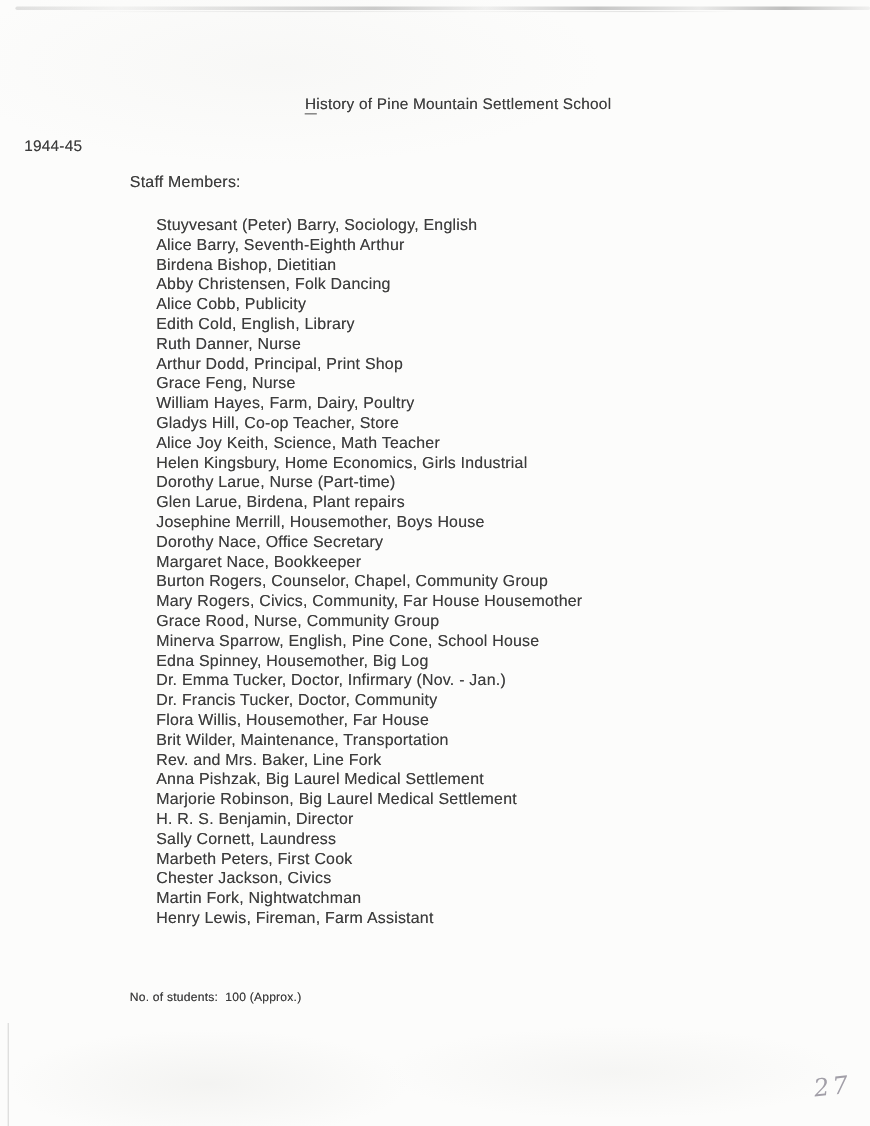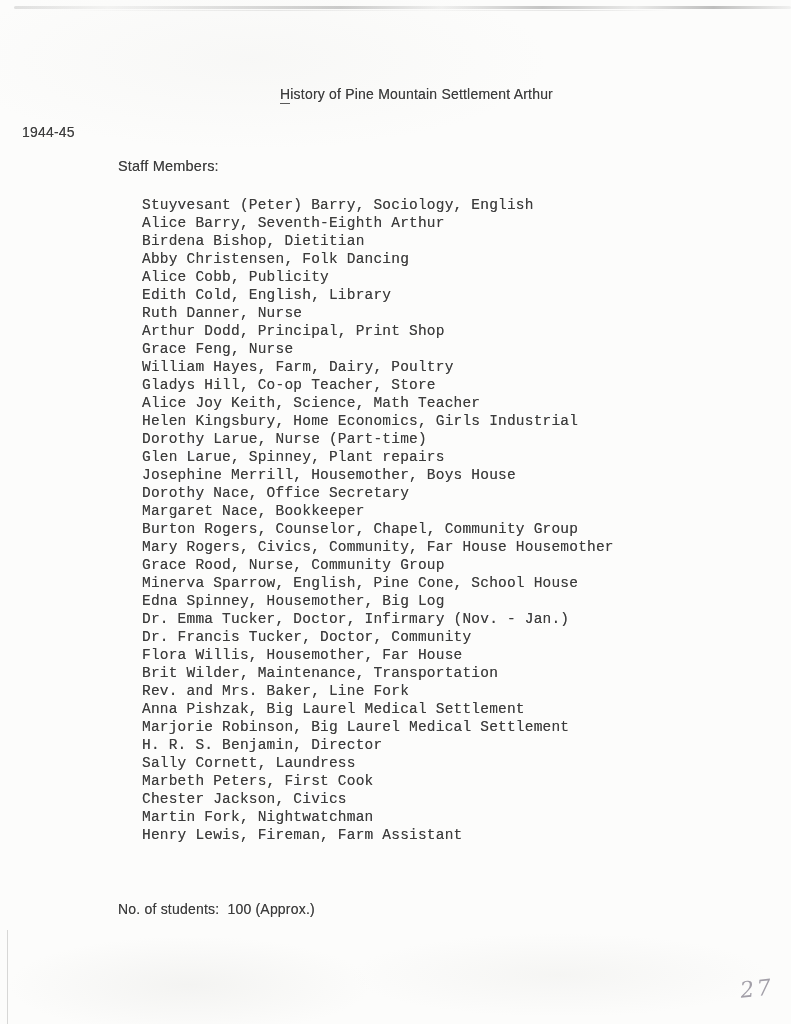--- a/index.html
+++ b/index.html
@@ -85,31 +85,30 @@
     position: absolute;
     top: 158px; left: 118px;
     font-size: 14.5px;
     text-align: center;
   }
   .staff-list {
     position: absolute;
     top: 196px; left: 142px;
     margin: 0; padding: 0;
     list-style: none;
-    font-family: Liberation Mono, monospace;
   }
   .staff-entry {
     font-size: 14.5px;
     line-height: 18px;
     white-space: pre;
   }
   .students-line {
     position: absolute;
     top: 901px; left: 118px;
-    font-size: 14px;
+    font-size: 11px;
     white-space: pre;
   }
   .page-number {
     position: absolute;
     top: 976px; left: 740px;
     font-size: 22px;
     font-style: italic;
     color: #a29fa8;
     letter-spacing: 3px;
     transform: rotate(-6deg);
@@ -119,42 +118,42 @@
 </style>
 </head>
 <body>
 
 <div class="page">
 
   <div class="scan-top-edge"></div>
   <div class="scan-top-edge2"></div>
   <div class="scan-left-edge"></div>
 
-  <h1 class="title ink"><span class="underlined">H</span><span>istory of Pine Mountain Settlement Arthur</span></h1>
+  <h1 class="title ink"><span class="underlined">H</span><span>istory of Pine Mountain Settlement School</span></h1>
 
   <div class="year ink">1944-45</div>
 
   <div class="section-label ink">Staff Members:</div>
 
   <ul class="staff-list">
       <li class="staff-entry ink">Stuyvesant (Peter) Barry, Sociology, English</li>
       <li class="staff-entry ink">Alice Barry, Seventh-Eighth Arthur</li>
       <li class="staff-entry ink">Birdena Bishop, Dietitian</li>
       <li class="staff-entry ink">Abby Christensen, Folk Dancing</li>
       <li class="staff-entry ink">Alice Cobb, Publicity</li>
       <li class="staff-entry ink">Edith Cold, English, Library</li>
       <li class="staff-entry ink">Ruth Danner, Nurse</li>
       <li class="staff-entry ink">Arthur Dodd, Principal, Print Shop</li>
       <li class="staff-entry ink">Grace Feng, Nurse</li>
       <li class="staff-entry ink">William Hayes, Farm, Dairy, Poultry</li>
       <li class="staff-entry ink">Gladys Hill, Co-op Teacher, Store</li>
       <li class="staff-entry ink">Alice Joy Keith, Science, Math Teacher</li>
       <li class="staff-entry ink">Helen Kingsbury, Home Economics, Girls Industrial</li>
       <li class="staff-entry ink">Dorothy Larue, Nurse (Part-time)</li>
-      <li class="staff-entry ink">Glen Larue, Spinney, Plant repairs</li>
+      <li class="staff-entry ink">Glen Larue, Birdena, Plant repairs</li>
       <li class="staff-entry ink">Josephine Merrill, Housemother, Boys House</li>
       <li class="staff-entry ink">Dorothy Nace, Office Secretary</li>
       <li class="staff-entry ink">Margaret Nace, Bookkeeper</li>
       <li class="staff-entry ink">Burton Rogers, Counselor, Chapel, Community Group</li>
       <li class="staff-entry ink">Mary Rogers, Civics, Community, Far House Housemother</li>
       <li class="staff-entry ink">Grace Rood, Nurse, Community Group</li>
       <li class="staff-entry ink">Minerva Sparrow, English, Pine Cone, School House</li>
       <li class="staff-entry ink">Edna Spinney, Housemother, Big Log</li>
       <li class="staff-entry ink">Dr. Emma Tucker, Doctor, Infirmary (Nov. - Jan.)</li>
       <li class="staff-entry ink">Dr. Francis Tucker, Doctor, Community</li>

